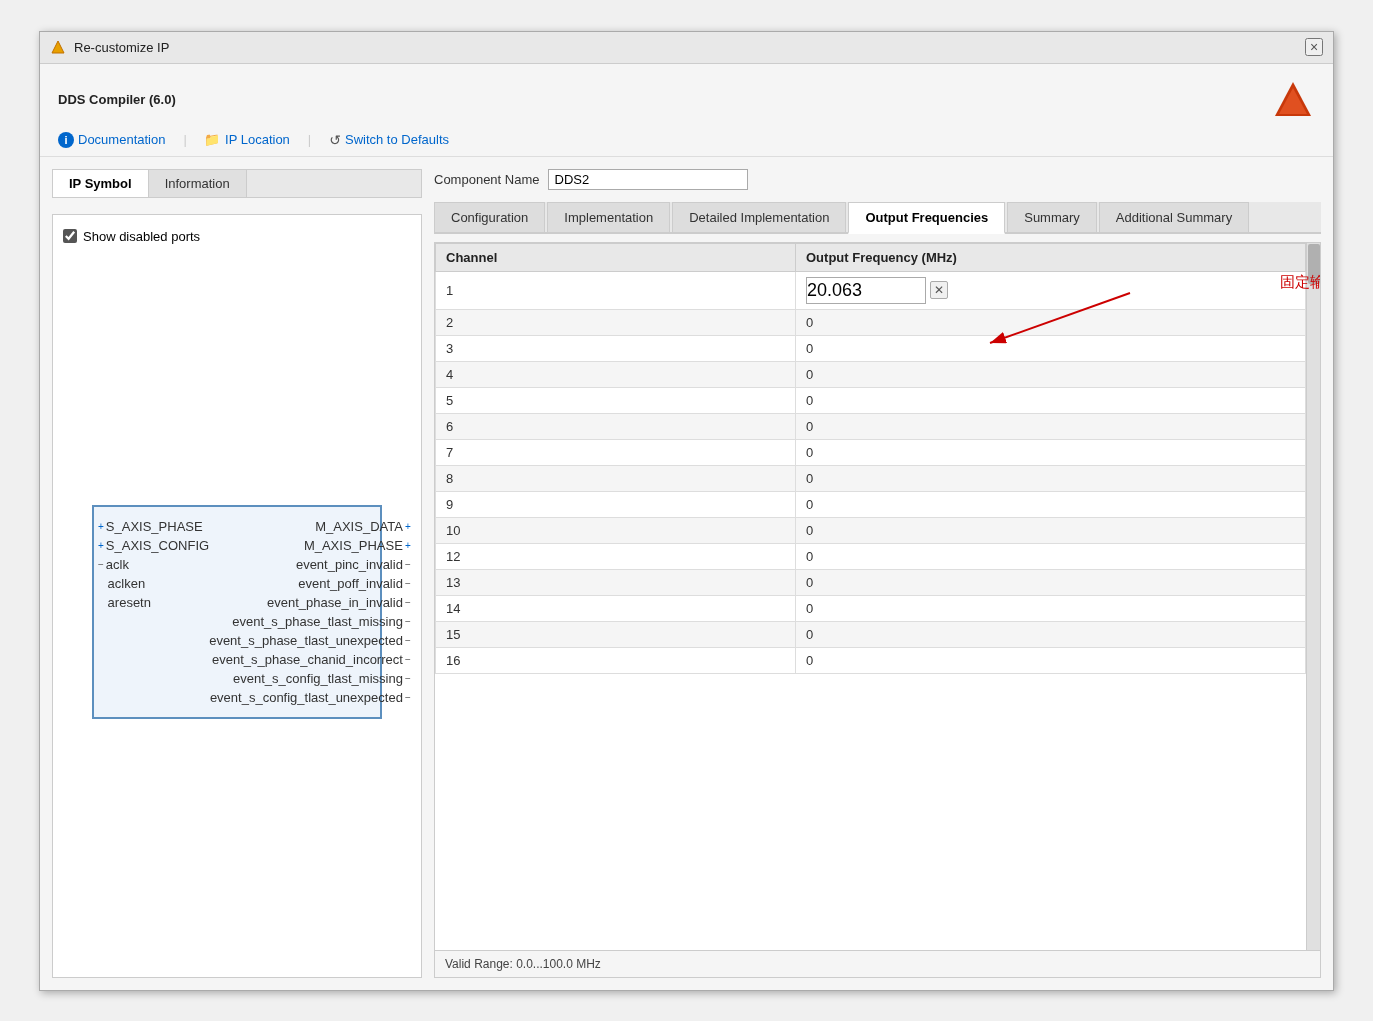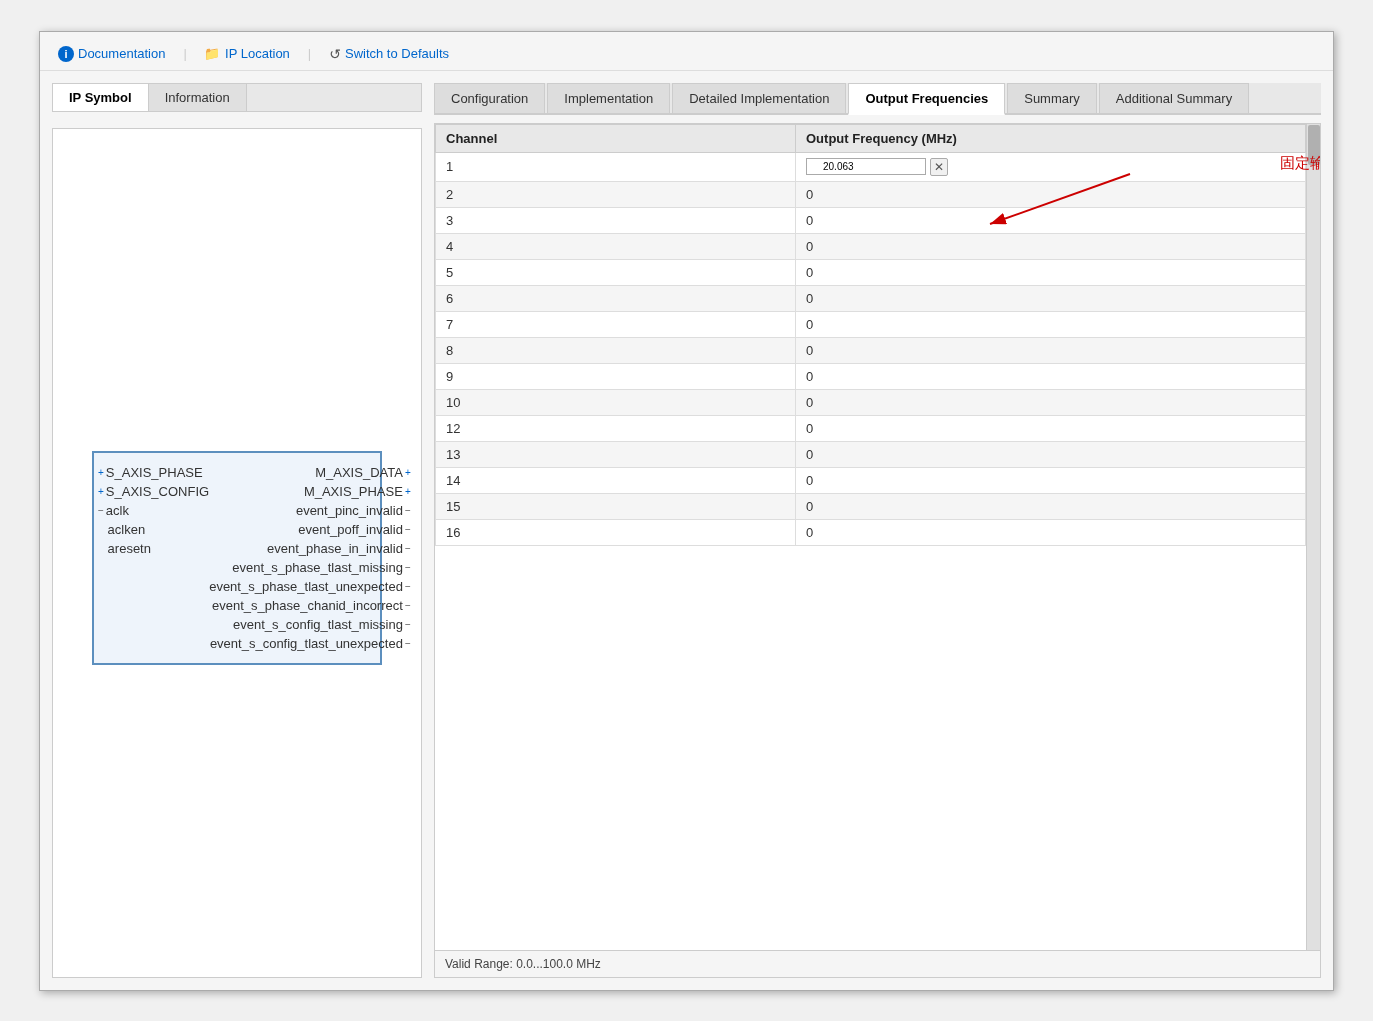--- a/index.html
+++ b/index.html
@@ -38,40 +38,58 @@
     .main-tabs { display: flex; border-bottom: 2px solid #ccc; background: #e8e8e8; }
     .main-tab { padding: 7px 16px; cursor: pointer; border: 1px solid #ccc; border-bottom: none; background: #ddd; font-size: 12px; color: #333; margin-right: 2px; }
     .main-tab.active { background: #fff; font-weight: bold; color: #000; border-bottom: 2px solid #fff; margin-bottom: -2px; }
     .table-area { flex: 1; border: 1px solid #ccc; overflow: hidden; display: flex; flex-direction: column; background: #fff; }
     .table-scroll { flex: 1; overflow-y: auto; }
     .freq-table { width: 100%; border-collapse: collapse; }
     .freq-table th { background: #e8e8e8; border: 1px solid #ccc; padding: 6px 10px; text-align: left; font-size: 13px; font-weight: 600; color: #222; position: sticky; top: 0; }
     .freq-table td { border: 1px solid #ddd; padding: 5px 10px; font-size: 13px; color: #333; }
     .freq-table tr:nth-child(even) td { background: #f5f5f5; }
     .freq-input-cell { display: flex; align-items: center; gap: 4px; }
-    .freq-input { border: 1px solid #aaa; padding: 2px 16px; width: 120px; font-size: 10px; background: #fff; }
+    .freq-input { border: 1px solid #aaa; padding: 2px 0; width: 120px; font-size: 18px; background: #fff; }
     .clear-btn { width: 18px; height: 18px; border: 1px solid #aaa; background: #f0f0f0; cursor: pointer; display: flex; align-items: center; justify-content: center; font-size: 12px; color: #555; border-radius: 2px; }
     .valid-range { padding: 6px 10px; font-size: 12px; color: #444; border-top: 1px solid #ccc; background: #f5f5f5; }
     .annotation-text { color: #cc0000; font-size: 15px; font-weight: 500; }
     .footer { display: flex; justify-content: flex-end; align-items: center; gap: 10px; padding: 10px 18px; border-top: 1px solid #ccc; background: #f0f0f0; }
     .btn { padding: 6px 28px; font-size: 13px; cursor: pointer; border: 1px solid #aaa; background: #e8e8e8; color: #222; border-radius: 2px; }
     .btn.primary { background: #e8e8e8; }
     .scrollbar-track { width: 14px; background: #e0e0e0; border-left: 1px solid #ccc; display: flex; flex-direction: column; }
     .scrollbar-thumb { width: 12px; height: 40px; background: #b0b0b0; margin: 1px auto; border-radius: 2px; cursor: pointer; }
     .info-icon { width: 16px; height: 16px; border-radius: 50%; background: #0066cc; color: white; display: inline-flex; align-items: center; justify-content: center; font-size: 11px; font-weight: bold; }
     .folder-icon { display: inline-block; font-size: 13px; color: #888; }
     .refresh-icon { display: inline-block; font-size: 14px; color: #555; }
   </style>
 </head>
 <body>
 
 <div class="window">
 
+  <div class="title-bar">
+    <div class="title-bar-left">
+
+      <svg width="16" height="16" viewBox="0 0 16 16">
+        <polygon points="2,14 8,2 14,14" fill="#e8a000" stroke="#c07000" stroke-width="1"></polygon>
+      </svg>
+      <span class="title-text">Re-customize IP</span>
+    </div>
+    <button class="close-btn">×</button>
+  </div>
 
   <div class="header">
+    <div class="app-title">
+      <span>DDS Compiler (6.0)</span>
+
+      <svg width="44" height="44" viewBox="0 0 44 44">
+        <polygon points="22,4 40,38 4,38" fill="#c8380a" stroke="none"></polygon>
+        <polygon points="22,10 36,36 8,36" fill="#e05020" stroke="none"></polygon>
+      </svg>
+    </div>
     <div class="toolbar">
       <a class="toolbar-item">
         <span class="info-icon">i</span>
         <span>Documentation</span>
       </a>
       <span class="toolbar-sep">|</span>
       <a class="toolbar-item">
         <span class="folder-icon">📁</span>
         <span>IP Location</span>
       </a>
@@ -88,20 +106,24 @@
     <div class="left-panel">
       <div class="tabs-header">
         <div class="tab active">
           <span>IP Symbol</span>
         </div>
         <div class="tab">
           <span>Information</span>
         </div>
       </div>
       <div class="left-symbol-area">
+        <div class="show-disabled">
+          <input type="checkbox" checked="" class="checkbox" style="">
+          <span>Show disabled ports</span>
+        </div>
         <div class="ip-diagram">
           <div class="ip-box">
             <div class="ip-box-inner">
               <div class="ip-left-ports">
                 <div class="port-item">
                   <span class="port-plus">+</span>
                   <span> S_AXIS_PHASE</span>
                 </div>
                 <div class="port-item">
                   <span class="port-plus">+</span>
@@ -162,20 +184,24 @@
                     <span class="port-minus">−</span>
                 </div>
               </div>
             </div>
           </div>
         </div>
       </div>
     </div>
 
     <div class="right-panel">
+      <div class="component-name-row">
+        <span class="component-label">Component Name</span>
+        <input class="component-input" value="DDS2" style="">
+      </div>
       <div class="main-tabs">
         <div class="main-tab">
           <span>Configuration</span>
         </div>
         <div class="main-tab">
           <span>Implementation</span>
         </div>
         <div class="main-tab">
           <span>Detailed Implementation</span>
         </div>

